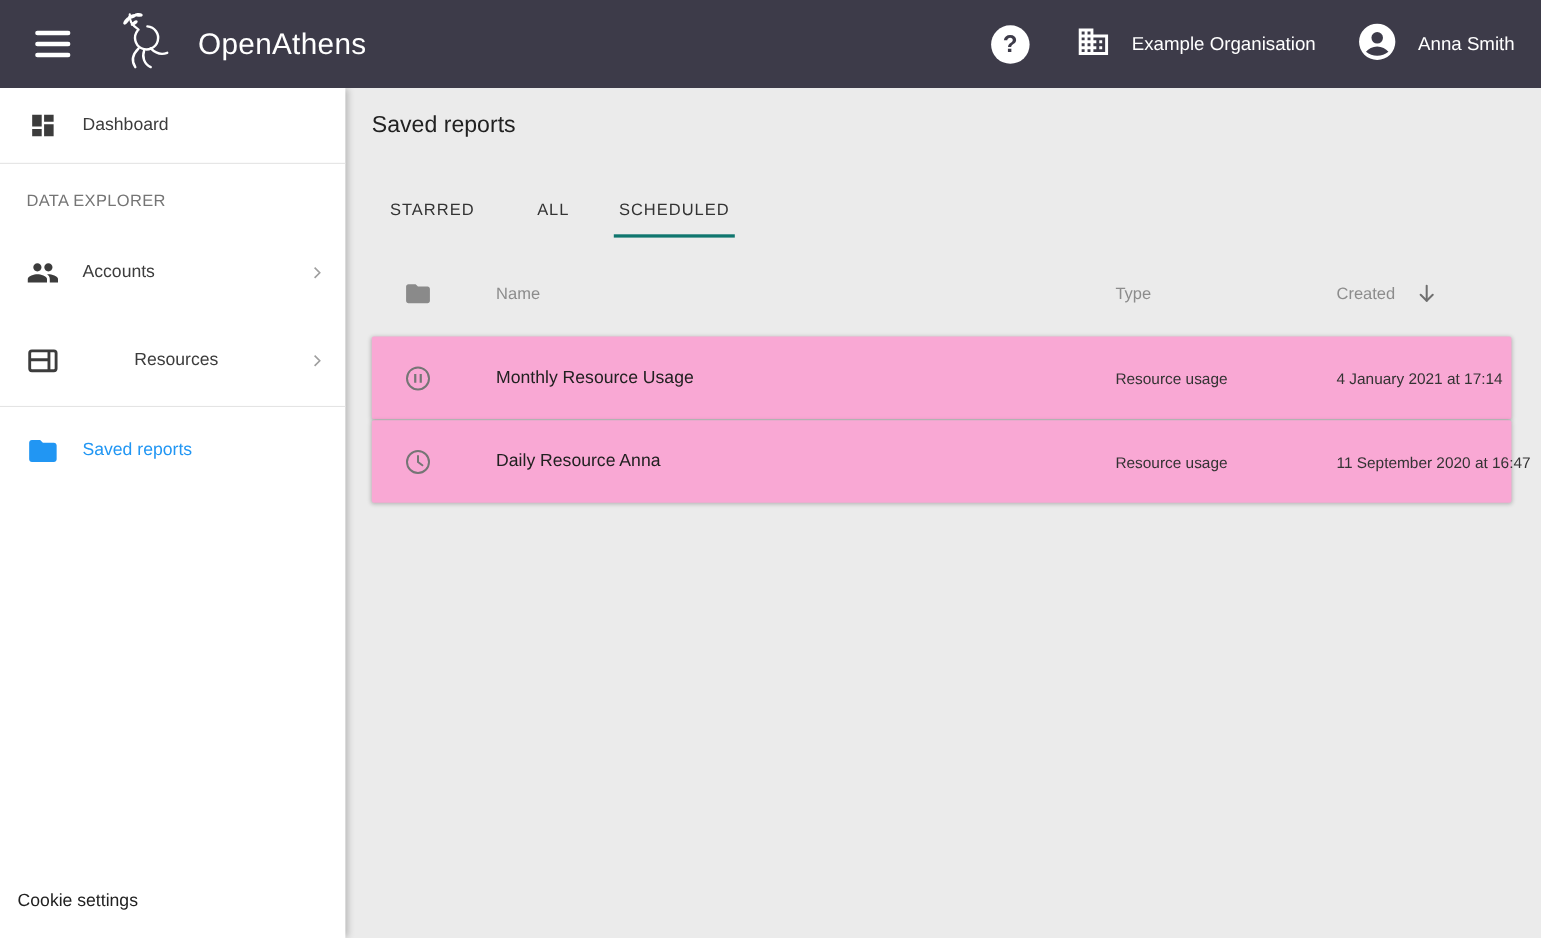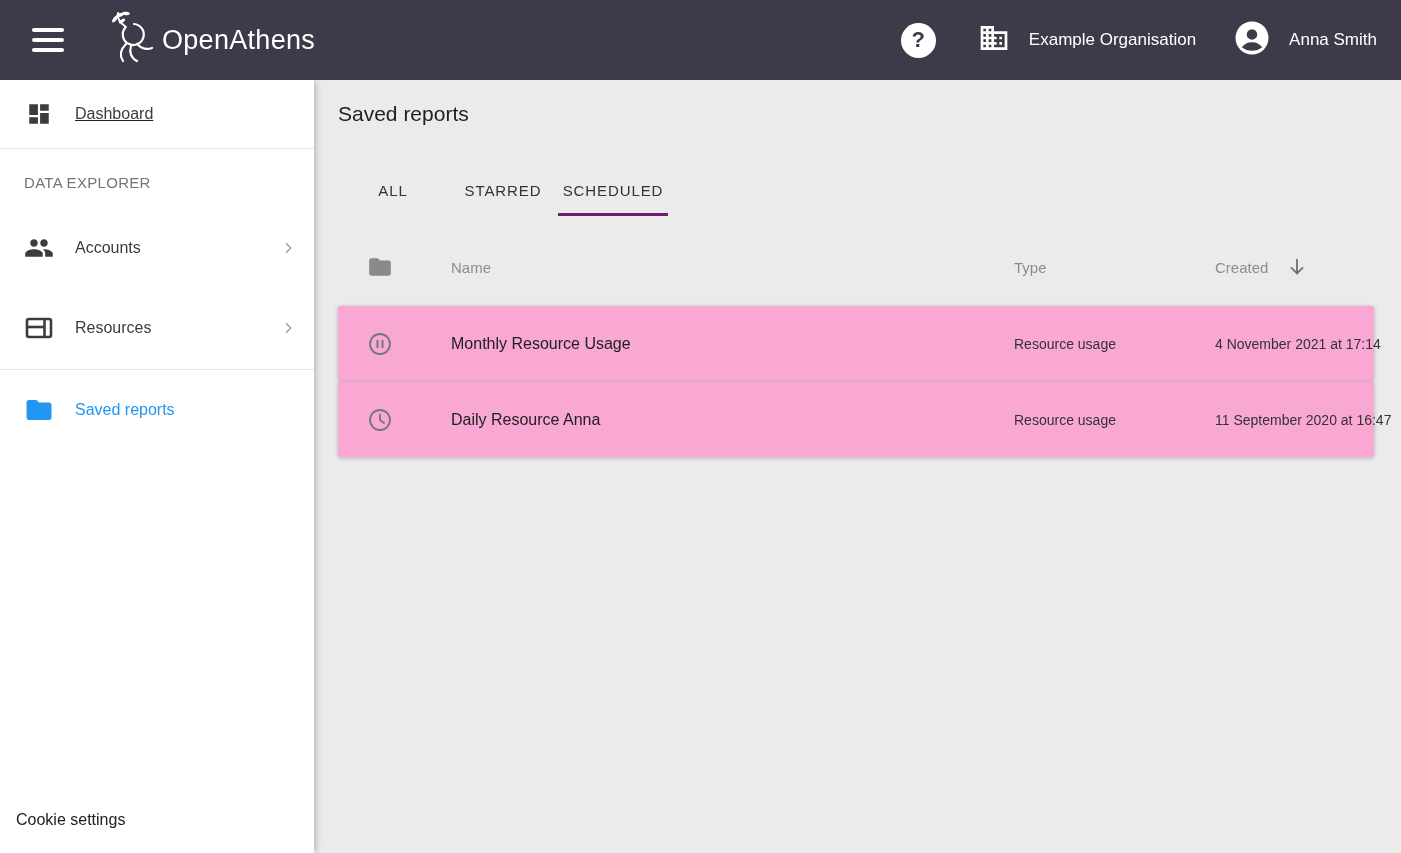--- a/index.html
+++ b/index.html
@@ -16,21 +16,21 @@
     position:relative; z-index:5;
     height:80px; background:#3d3b49;
     display:flex; align-items:center;
     padding:0 24px;
     color:#fff;
   }
   .hamburger { width:32px; height:24px; display:flex; flex-direction:column; justify-content:space-between; cursor:pointer; background:none; border:none; margin-left:8px; }
   .hamburger span { display:block; height:4px; border-radius:2px; background:#fff; }
   .logo { display:flex; align-items:center; margin-left:40px; cursor:pointer; }
   .logo svg { width:52px; height:56px; }
-  .logo-text { font-size:27px; font-weight:400; letter-spacing:0.3px; color:#fff; margin-left:6px; }
+  .logo-text { font-size:27px; font-weight:400; letter-spacing:0.3px; color:#fff; margin-left:24px; }
   .appbar-spacer { flex:1; }
   .help-btn {
     width:35px; height:35px; border-radius:50%;
     background:#fff; color:#3d3b49;
     font-size:22px; font-weight:bold;
     display:flex; align-items:center; justify-content:center;
     border:none; cursor:pointer;
   }
   .org-chip { display:flex; align-items:center; margin-left:42px; cursor:pointer; }
   .org-chip svg { width:32px; height:32px; }
@@ -48,28 +48,28 @@
     box-shadow:3px 0 6px -1px rgba(0,0,0,0.22);
     display:flex; flex-direction:column;
   }
   .nav-item {
     display:flex; align-items:center;
     padding:0 18px 0 24px; cursor:pointer;
   }
   .nav-item .nav-icon { width:30px; display:flex; justify-content:center; }
   .nav-label { font-size:16px; color:#3c3c3c; margin-left:21px; flex:1; }
   .nav-chevron { width:16px; height:16px; }
-  .item-dashboard { height:68px;text-decoration:underline; }
+  .item-dashboard { height:68px; }
   .divider { height:1px; background:#e4e4e4; }
   .section-label {
     padding:25px 0 18px 24px;
     font-size:15px; color:#757575; letter-spacing:0.3px;
   }
   .item-accounts { height:78px; }
-  .item-resources { height:82px; }
+  .item-resources { height:82px;gap:47px; }
   .item-saved { height:80px; }
   .item-saved .nav-label { color:#2196f3; font-weight:500; }
   .cookie-settings {
     margin-top:auto;
     padding:0 0 24px 16px;
     font-size:16px; color:#212121; cursor:pointer;
   }
 
   
   .content { flex:1; background:#ebebeb; padding:20px 26px 0 24px; overflow:hidden; }
@@ -78,21 +78,21 @@
   .tabs { display:flex; margin-top:42px; }
   .tab {
     min-width:110px; text-align:center;
     padding:12px 0 14px;
     font-size:15px; letter-spacing:0.9px;
     color:#333; cursor:pointer;
     border-bottom:3px solid transparent;
     background:none; border-top:none; border-left:none; border-right:none;
     font-family:inherit;
   }
-  .tab.active { border-bottom:3px solid #701a75; }
+  .tab.active { border-bottom:3px solid #0f766e; }
 
   .grid-row {
     display:grid;
     grid-template-columns:84px 534px 172px 180px 66px;
     align-items:center;
     gap:29px;
   }
   .table-head { margin-top:26px; height:50px; color:#8c8c8c; font-size:15px; width:1036px; }
   .cell-icon { display:flex; justify-content:center; }
   .head-created { display:flex; align-items:center; }
@@ -229,22 +229,22 @@
     </div>
 
     <div class="cookie-settings">Cookie settings</div>
   </nav>
 
   <main class="content">
 
     <h1 class="page-title">Saved reports</h1>
 
     <div class="tabs">
+      <button class="tab">STARRED</button>
       <button class="tab">ALL</button>
-      <button class="tab">STARRED</button>
       <button class="tab active">SCHEDULED</button>
     </div>
 
     <div class="grid-row table-head">
       <span class="cell-icon">
         <svg width="26" height="26" viewBox="0 0 24 24" fill="#8a8a8a">
           <path d="M10 4H4c-1.1 0-1.99.9-1.99 2L2 18c0 1.1.9 2 2 2h16c1.1 0 2-.9 2-2V8c0-1.1-.9-2-2-2h-8l-2-2z"></path>
         </svg>
       </span>
       <span>Name</span>
@@ -267,21 +267,21 @@
         <div class="grid-row">
           <span class="cell-icon">
             <svg width="24" height="24" viewBox="0 0 24 24" fill="none" stroke="#757575">
               <circle cx="12" cy="12" r="10" stroke-width="1.8"></circle>
               <line x1="9.5" y1="8" x2="9.5" y2="16" stroke-width="2"></line>
               <line x1="14.5" y1="8" x2="14.5" y2="16" stroke-width="2"></line>
             </svg>
           </span>
           <span class="row-name">Monthly Resource Usage</span>
           <span class="row-type">Resource usage</span>
-          <span class="row-created">4 November 2021 at 17:14</span>
+          <span class="row-created">4 January 2021 at 17:14</span>
           <button class="kebab-btn" aria-label="row actions">
             <svg width="20" height="20" viewBox="0 0 24 24" fill="#757575">
               <circle cx="12" cy="5" r="2.1"></circle>
                 <circle cx="12" cy="12" r="2.1"></circle>
                 <circle cx="12" cy="19" r="2.1"></circle>
             </svg>
           </button>
         </div>
       </div>
 

